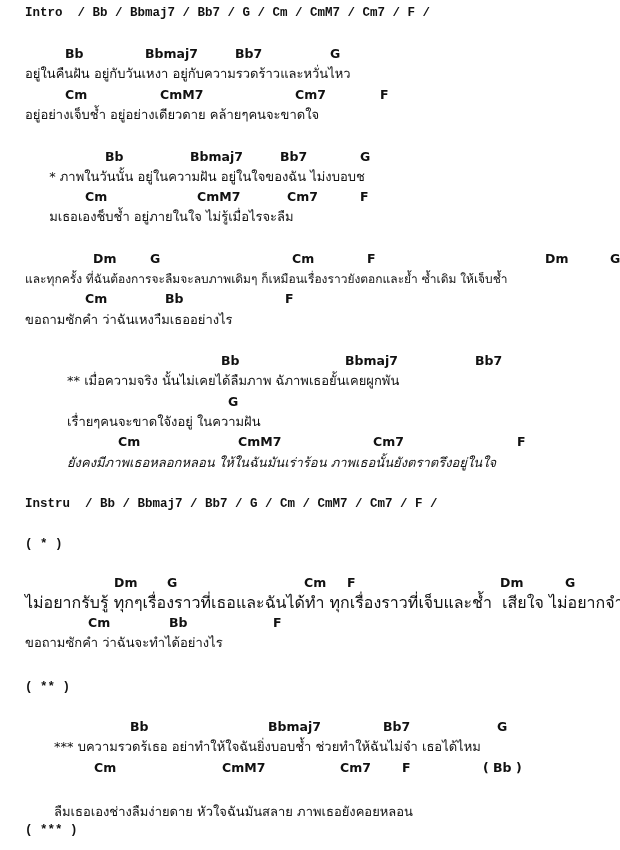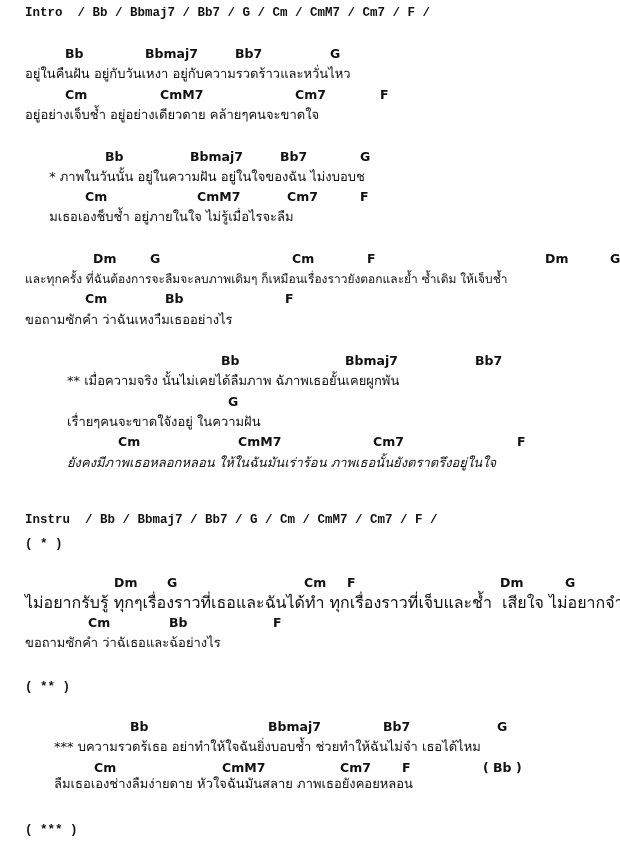--- a/index.html
+++ b/index.html
@@ -110,55 +110,55 @@
   <div class="line lyric" style="left:67px; top:414px;">เรื่ายๆคนจะขาดใจังอยู่ ในความฝัน</div>
   <div style="position:absolute; left:0; top:434px; width:620px; height:16px;">
     <span class="c" style="left:78px;">Cm</span>
     <span class="c" style="left:198px;">CmM7</span>
     <span class="c" style="left:333px;">Cm7</span>
     <span class="c" style="left:477px;">F</span>
   </div>
   <div class="line lyric" style="left:67px; top:455px;font-style:italic;">ยังคงมีภาพเธอหลอกหลอน ให้ในฉันมันเร่าร้อน ภาพเธอนั้นยังตราตรึงอยู่ในใจ</div>
 </div>
 
-<div class="line heading" style="left:25px; top:496px;margin-top:16px;"><span>Instru</span><span>  / Bb / Bbmaj7 / Bb7 / G / Cm / CmM7 / Cm7 / F /</span></div>
+<div class="line heading" style="left:25px; top:496px;"><span>Instru</span><span>  / Bb / Bbmaj7 / Bb7 / G / Cm / CmM7 / Cm7 / F /</span></div>
 
 <div class="line heading" style="left:25px; top:536px;">( * )</div>
 
 <div>
   <div style="position:absolute; left:0; top:575px; width:620px; height:16px;">
     <span class="c" style="left:74px;">Dm</span>
     <span class="c" style="left:127px;">G</span>
     <span class="c" style="left:264px;">Cm</span>
     <span class="c" style="left:307px;">F</span>
     <span class="c" style="left:460px;">Dm</span>
     <span class="c" style="left:525px;">G</span>
   </div>
   <div class="line lyric" style="left:25px; top:595px; font-size:16px;">ไม่อยากรับรู้ ทุกๆเรื่องราวที่เธอและฉันได้ทำ ทุกเรื่องราวที่เจ็บและช้ำ  เสียใจ ไม่อยากจำ</div>
   <div style="position:absolute; left:0; top:615px; width:620px; height:16px;">
     <span class="c" style="left:48px;">Cm</span>
     <span class="c" style="left:129px;">Bb</span>
     <span class="c" style="left:233px;">F</span>
   </div>
-  <div class="line lyric" style="left:25px; top:635px;">ขอถามซักคำ ว่าฉัเธอและฉ้อย่างไร</div>
+  <div class="line lyric" style="left:25px; top:635px;">ขอถามซักคำ ว่าฉันจะทำได้อย่างไร</div>
 </div>
 
 <div class="line heading" style="left:25px; top:679px;">( ** )</div>
 
 <div>
   <div style="position:absolute; left:0; top:719px; width:620px; height:16px;">
     <span class="c" style="left:90px;">Bb</span>
     <span class="c" style="left:228px;">Bbmaj7</span>
     <span class="c" style="left:343px;">Bb7</span>
     <span class="c" style="left:457px;">G</span>
   </div>
   <div class="line lyric" style="left:54px; top:739px;">*** บความรวดร้เธอ อย่าทำให้ใจฉันยิ่งบอบช้ำ ช่วยทำให้ฉันไม่จำ เธอได้ไหม</div>
   <div style="position:absolute; left:0; top:760px; width:620px; height:16px;">
     <span class="c" style="left:54px;">Cm</span>
     <span class="c" style="left:182px;">CmM7</span>
     <span class="c" style="left:300px;">Cm7</span>
     <span class="c" style="left:362px;">F</span>
     <span class="c" style="left:443px;">( Bb )</span>
   </div>
-  <div class="line lyric" style="left:54px; top:776px;text-align:right;">ลืมเธอเองช่างลืมง่ายดาย หัวใจฉันมันสลาย ภาพเธอยังคอยหลอน</div>
+  <div class="line lyric" style="left:54px; top:804px;text-align:right;">ลืมเธอเองช่างลืมง่ายดาย หัวใจฉันมันสลาย ภาพเธอยังคอยหลอน</div>
 </div>
 
 <div class="line heading" style="left:25px; top:822px;">( *** )</div>
 
 </body></html>

